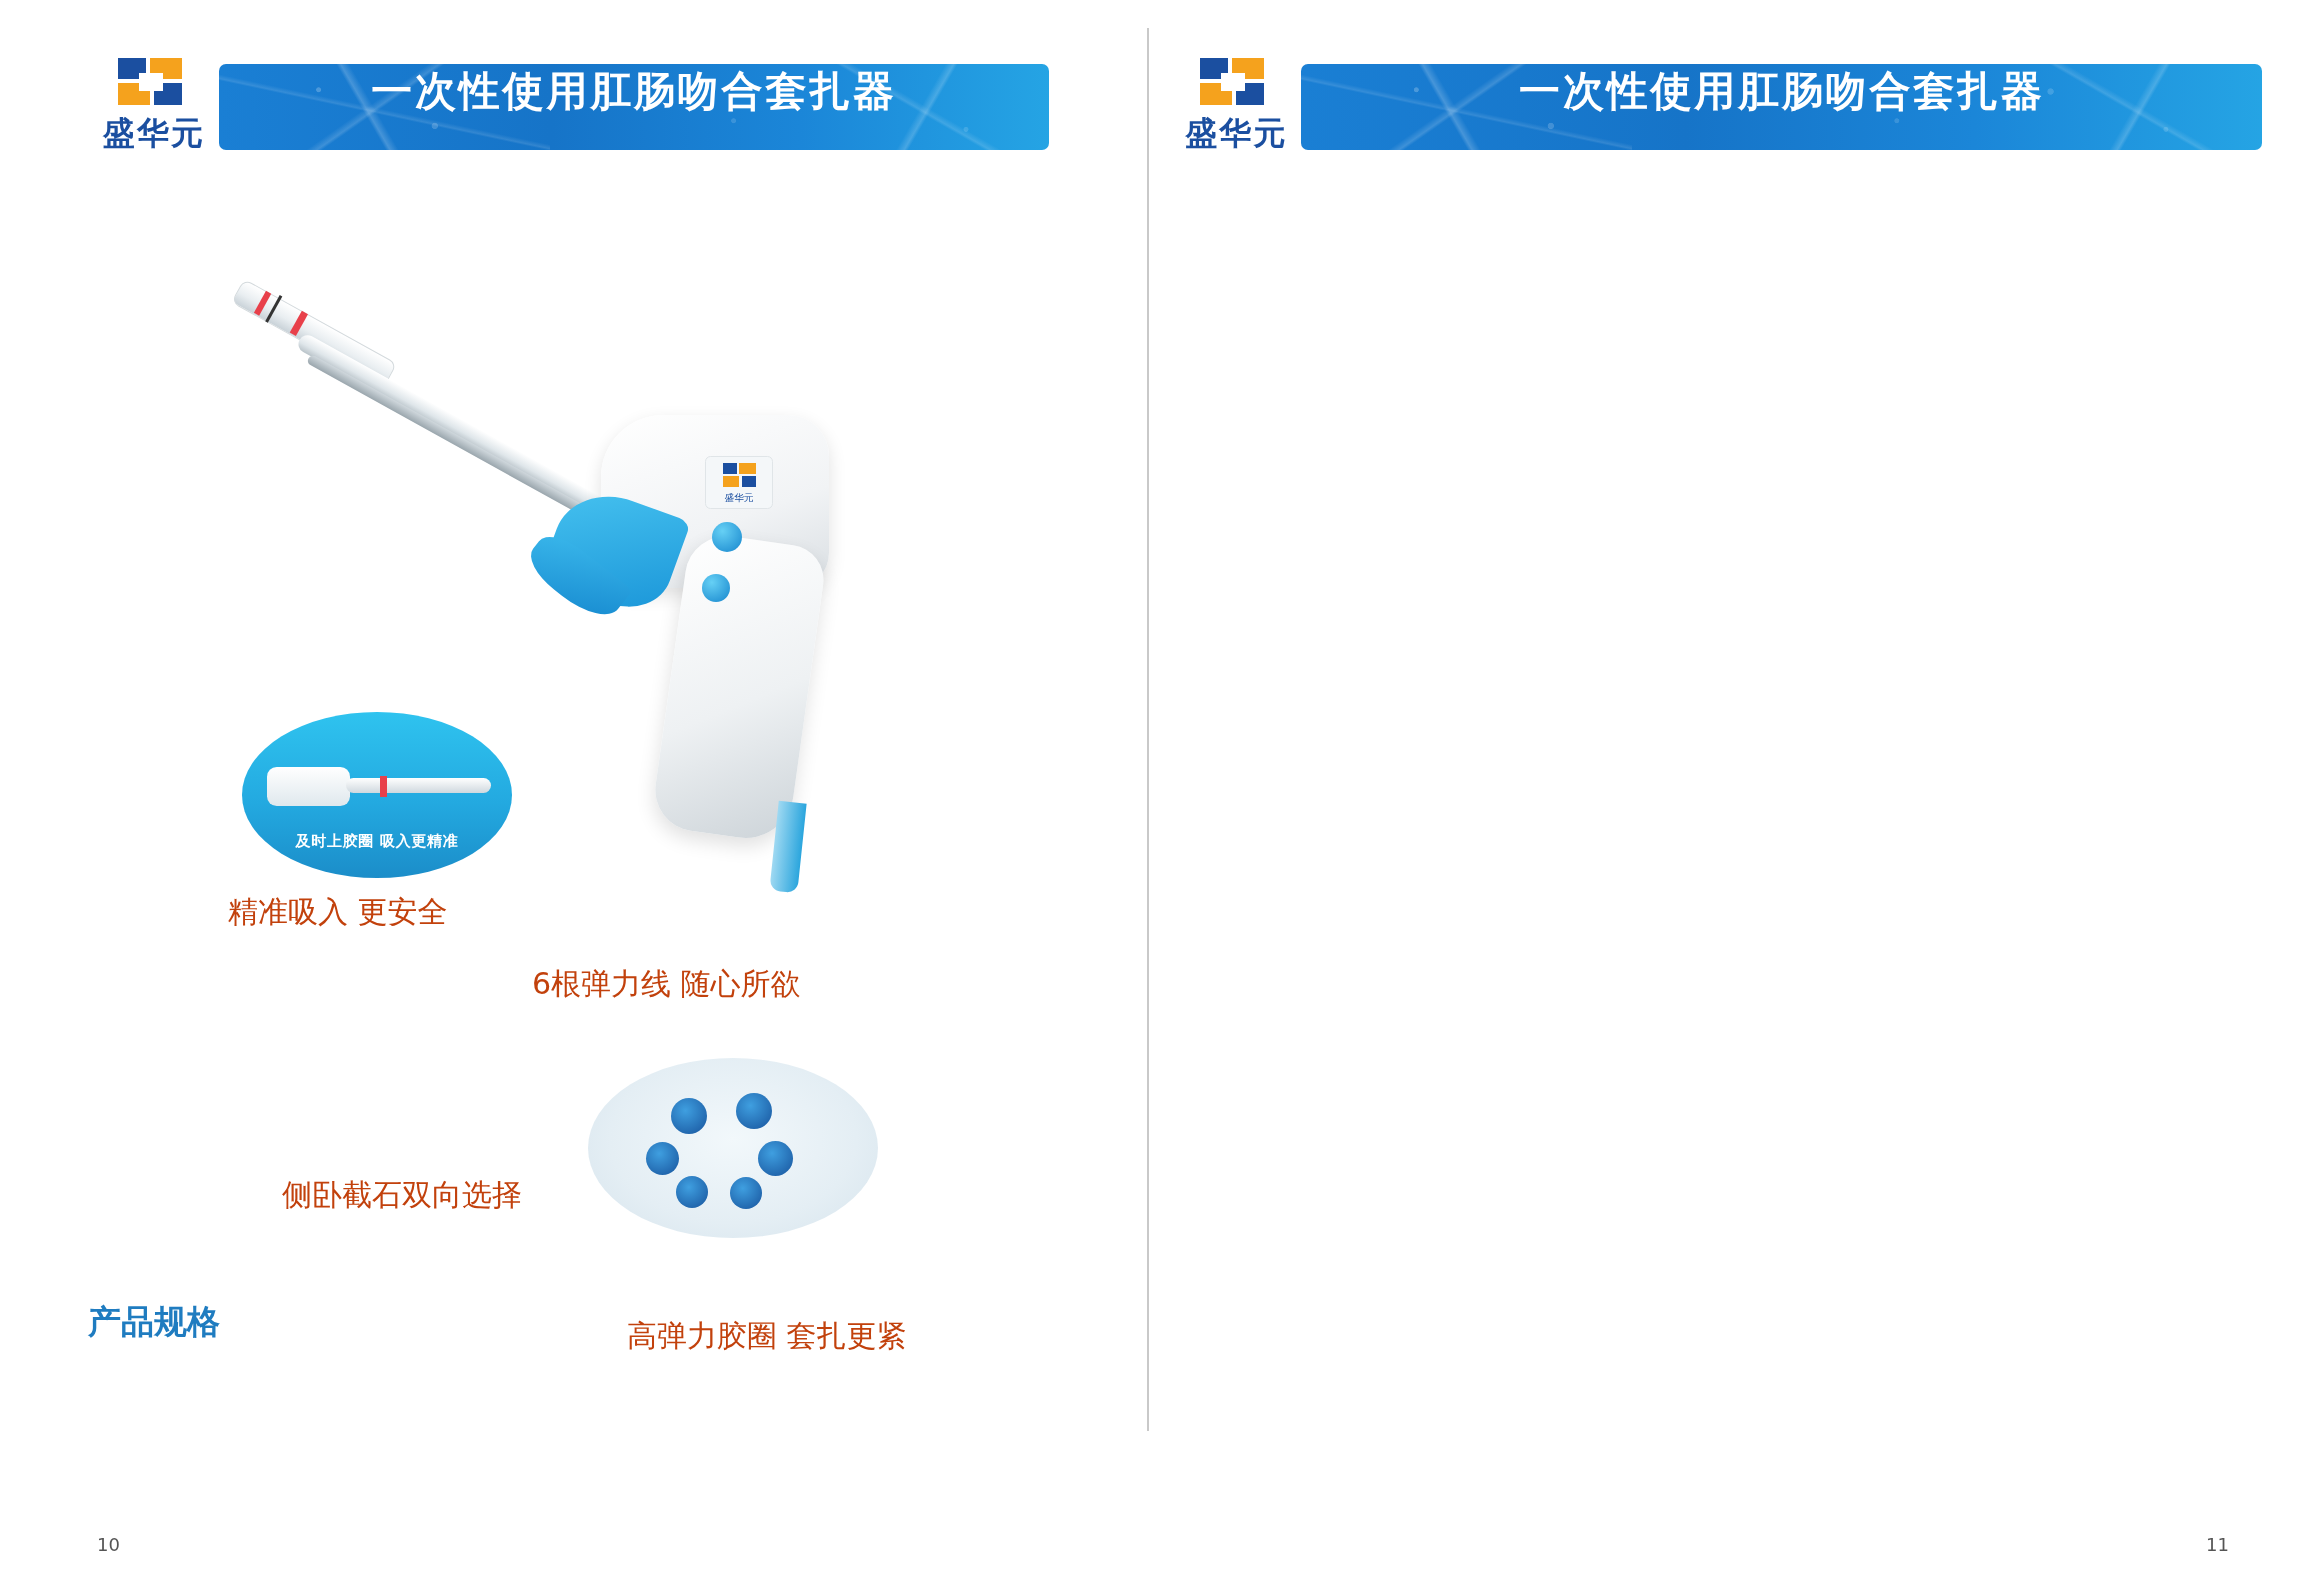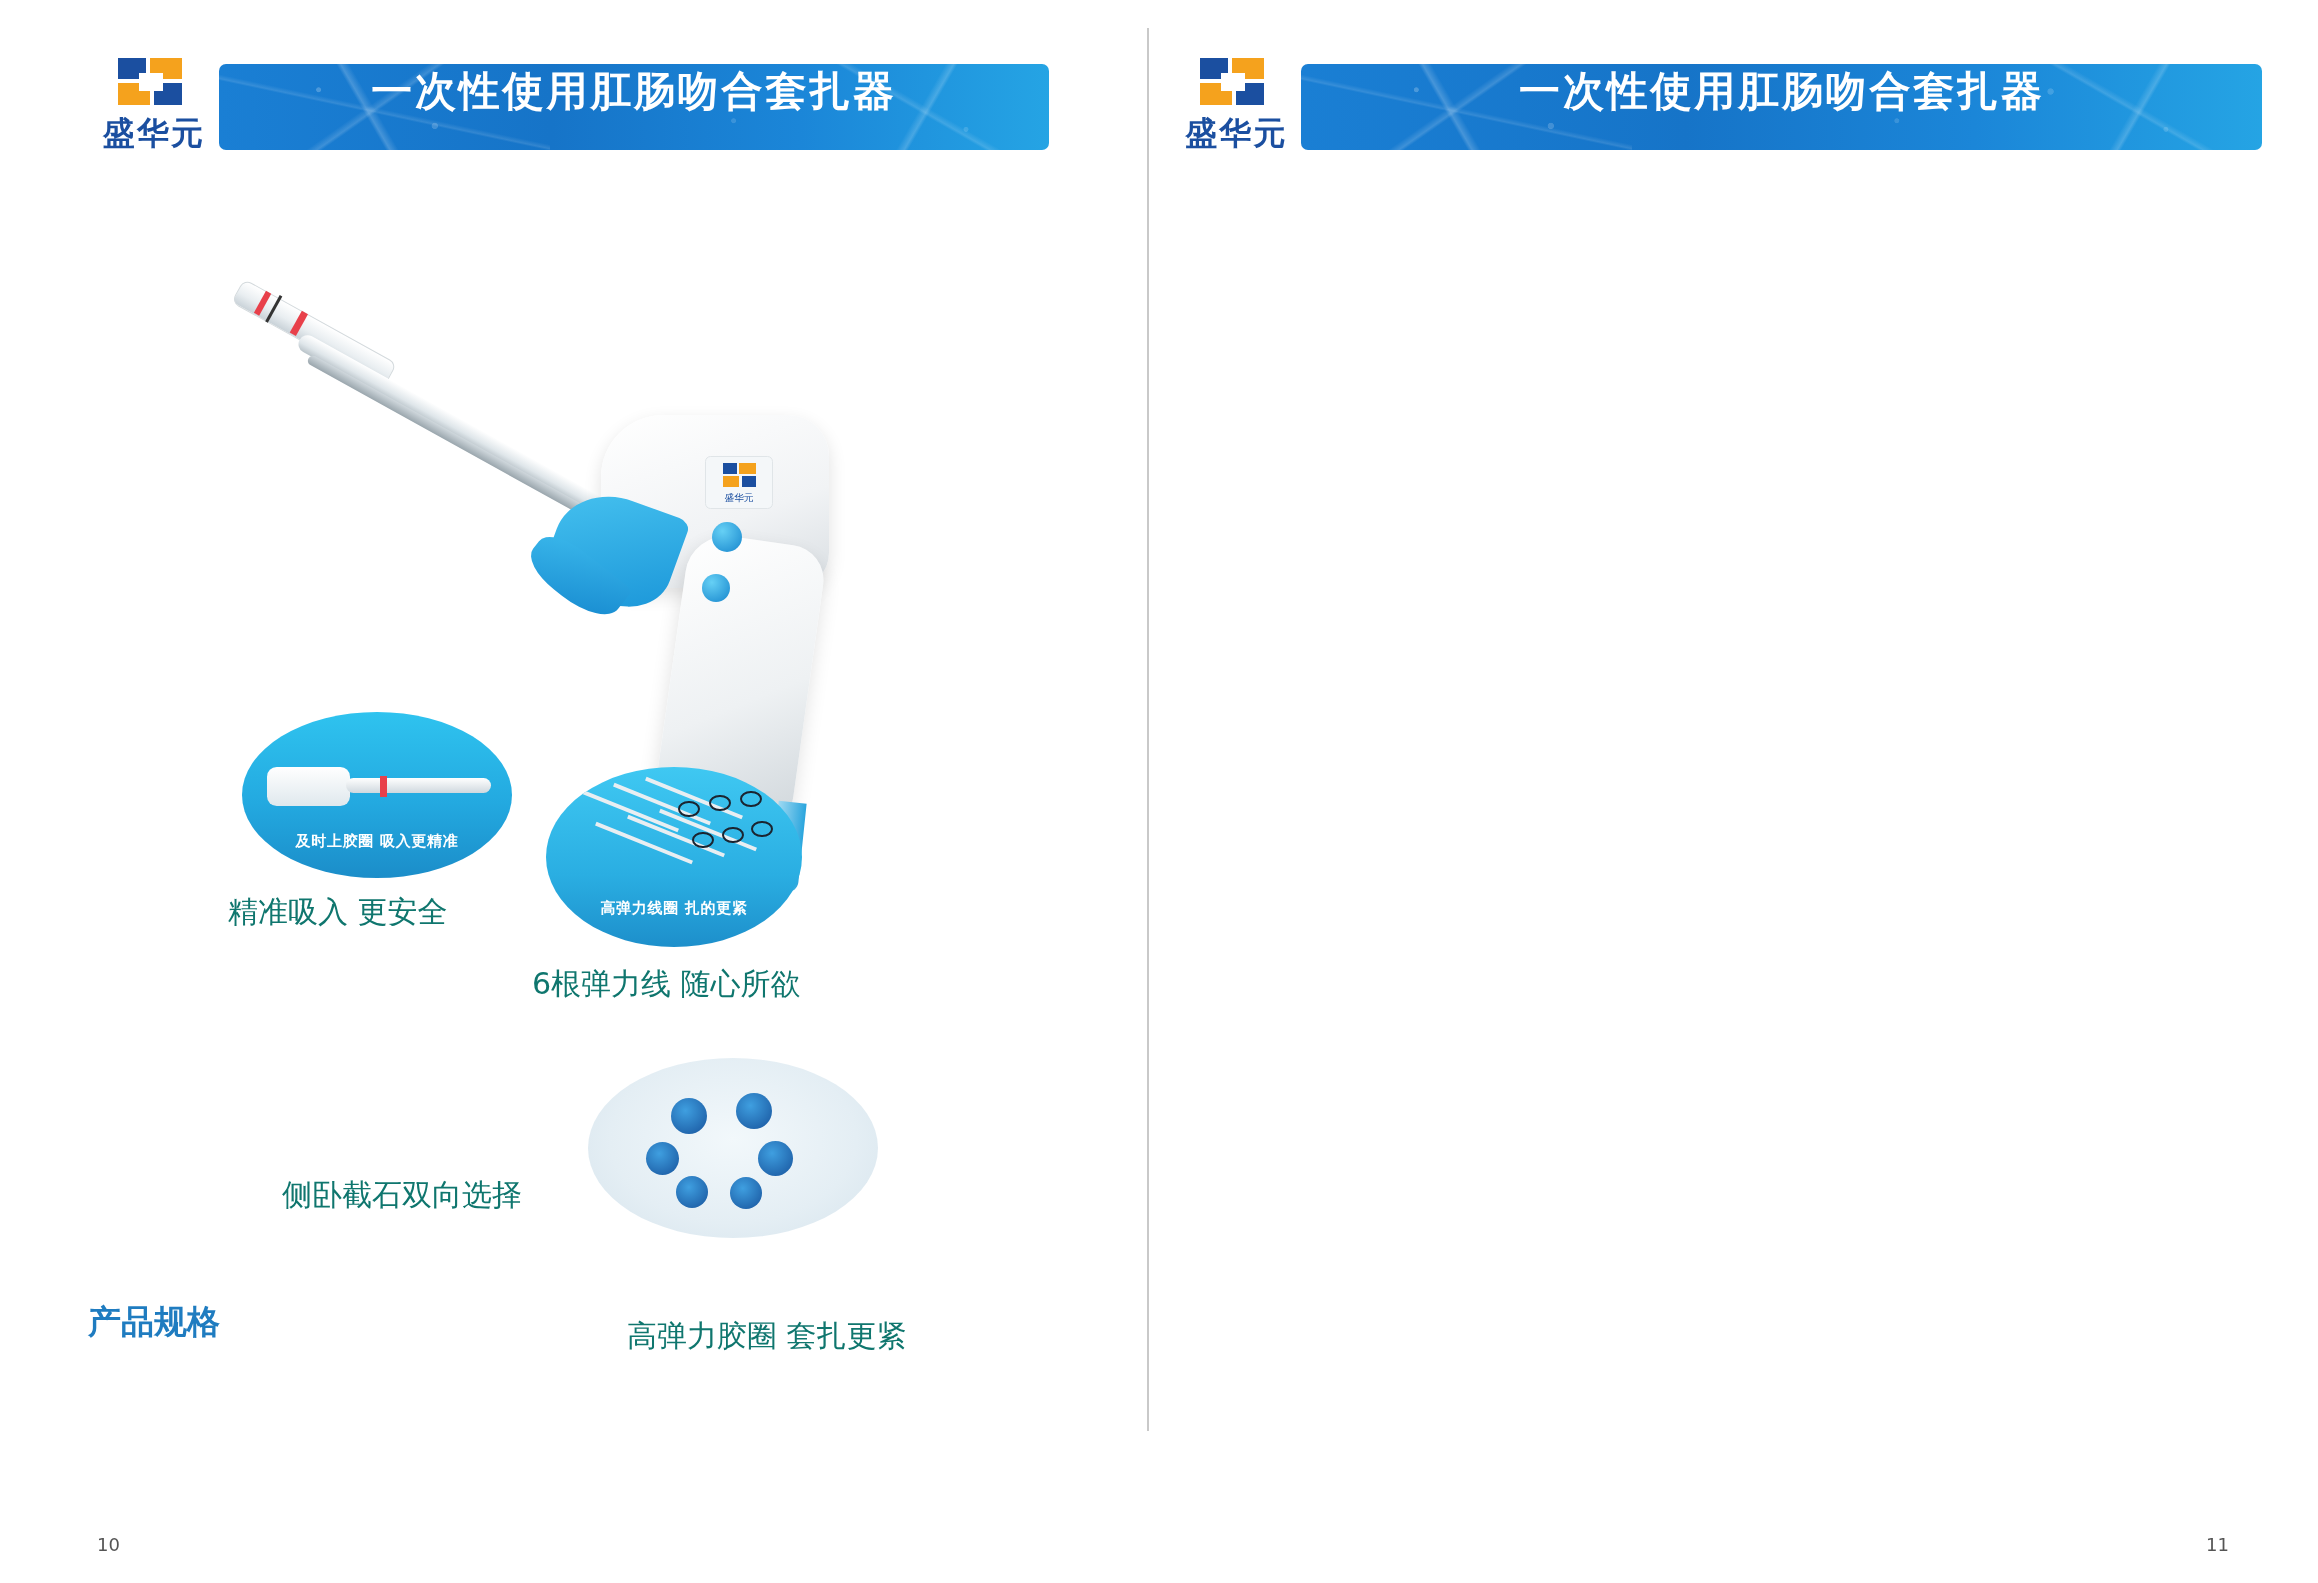--- a/index.html
+++ b/index.html
@@ -132,21 +132,21 @@
   .device {
     position: absolute;
     left: 228px;
     top: 249px;
     width: 816px;
     height: 650px;
   }
   .caption {
     position: absolute;
     font-size: 30px;
-    color: #0f766e;
+    color: #c2410c;
     font-family: "DejaVu Sans", sans-serif;
     white-space: nowrap;
   }
   .oval {
     position: absolute;
     border-radius: 50%;
     overflow: hidden;
   }
   .oval-label {
     position: absolute;
@@ -243,38 +243,20 @@
 
     <div class="oval" style="left:242px; top:712px; width:270px; height:166px;
          background:linear-gradient(180deg,#2fc3ef 0%,#23a9e0 55%,#1b8dc9 100%);">
       <div style="position:absolute;left:25px;top:55px;width:83px;height:39px;background:linear-gradient(180deg,#ffffff,#dfe8ed);border-radius:9.7px;"></div>
       <div style="position:absolute;left:104px;top:66px;width:145px;height:15px;background:linear-gradient(180deg,#ffffff,#cfd8de);border-radius:7.6px;"></div>
       <div style="position:absolute;left:138px;top:64px;width:7px;height:21px;background:#e8404a;"></div>
       <div class="oval-label">及时上胶圈 吸入更精准</div>
     </div>
     <div class="caption" style="left:228px; top:892px;">精准吸入  更安全</div>
 
-    <div class="oval" style="left:546px; top:767px; width:256px; height:180px;
-         background:linear-gradient(180deg,#3fc8f2 0%,#2aaee2 60%,#1d8fcb 100%);">
-      <div style="position:absolute;left:28px;top:28px;width:200px;height:104px;">
-        <div style="position:absolute;left:4.1px;top:14px;width:104px;height:4.1px;background:#e8eef2;transform:rotate(22deg);"></div>
-        <div style="position:absolute;left:36px;top:7px;width:104px;height:4.1px;background:#e8eef2;transform:rotate(22deg);"></div>
-        <div style="position:absolute;left:68px;top:1.4px;width:104px;height:4.1px;background:#e8eef2;transform:rotate(22deg);"></div>
-        <div style="position:absolute;left:18px;top:46px;width:104px;height:4.1px;background:#e8eef2;transform:rotate(22deg);"></div>
-        <div style="position:absolute;left:50px;top:39px;width:104px;height:4.1px;background:#e8eef2;transform:rotate(22deg);"></div>
-        <div style="position:absolute;left:82px;top:33px;width:104px;height:4.1px;background:#e8eef2;transform:rotate(22deg);"></div>
-        <div style="position:absolute;left:104px;top:5.5px;width:18px;height:12.4px;border-radius:50%;border:2.8px solid #1b2430;"></div>
-        <div style="position:absolute;left:135px;top:0px;width:18px;height:12.4px;border-radius:50%;border:2.8px solid #1b2430;"></div>
-        <div style="position:absolute;left:166px;top:-4.1px;width:18px;height:12.4px;border-radius:50%;border:2.8px solid #1b2430;"></div>
-        <div style="position:absolute;left:118px;top:37px;width:18px;height:12.4px;border-radius:50%;border:2.8px solid #1b2430;"></div>
-        <div style="position:absolute;left:148px;top:32px;width:18px;height:12.4px;border-radius:50%;border:2.8px solid #1b2430;"></div>
-        <div style="position:absolute;left:177px;top:26px;width:18px;height:12.4px;border-radius:50%;border:2.8px solid #1b2430;"></div>
-      </div>
-      <div class="oval-label">高弹力线圈 扎的更紧</div>
-    </div>
     <div class="caption" style="left:532px; top:964px;">6根弹力线  随心所欲</div>
 
     <div class="caption" style="left:282px; top:1175px;">侧卧截石双向选择</div>
 
     <div class="oval" style="left:588px; top:1058px; width:290px; height:180px;
          background:radial-gradient(ellipse at 50% 45%,#f2f8fb 0%,#e4eef4 60%,#d5e3ec 100%);">
       <div style="position:absolute;left:83px;top:40px;width:36px;height:36px;border-radius:50%;background:radial-gradient(circle at 40% 35%,#3f9fe0,#17539c);"></div>
       <div style="position:absolute;left:148px;top:35px;width:36px;height:36px;border-radius:50%;background:radial-gradient(circle at 40% 35%,#3f9fe0,#17539c);"></div>
       <div style="position:absolute;left:58px;top:84px;width:33px;height:33px;border-radius:50%;background:radial-gradient(circle at 40% 35%,#3f9fe0,#17539c);"></div>
       <div style="position:absolute;left:170px;top:83px;width:35px;height:35px;border-radius:50%;background:radial-gradient(circle at 40% 35%,#3f9fe0,#17539c);"></div>

